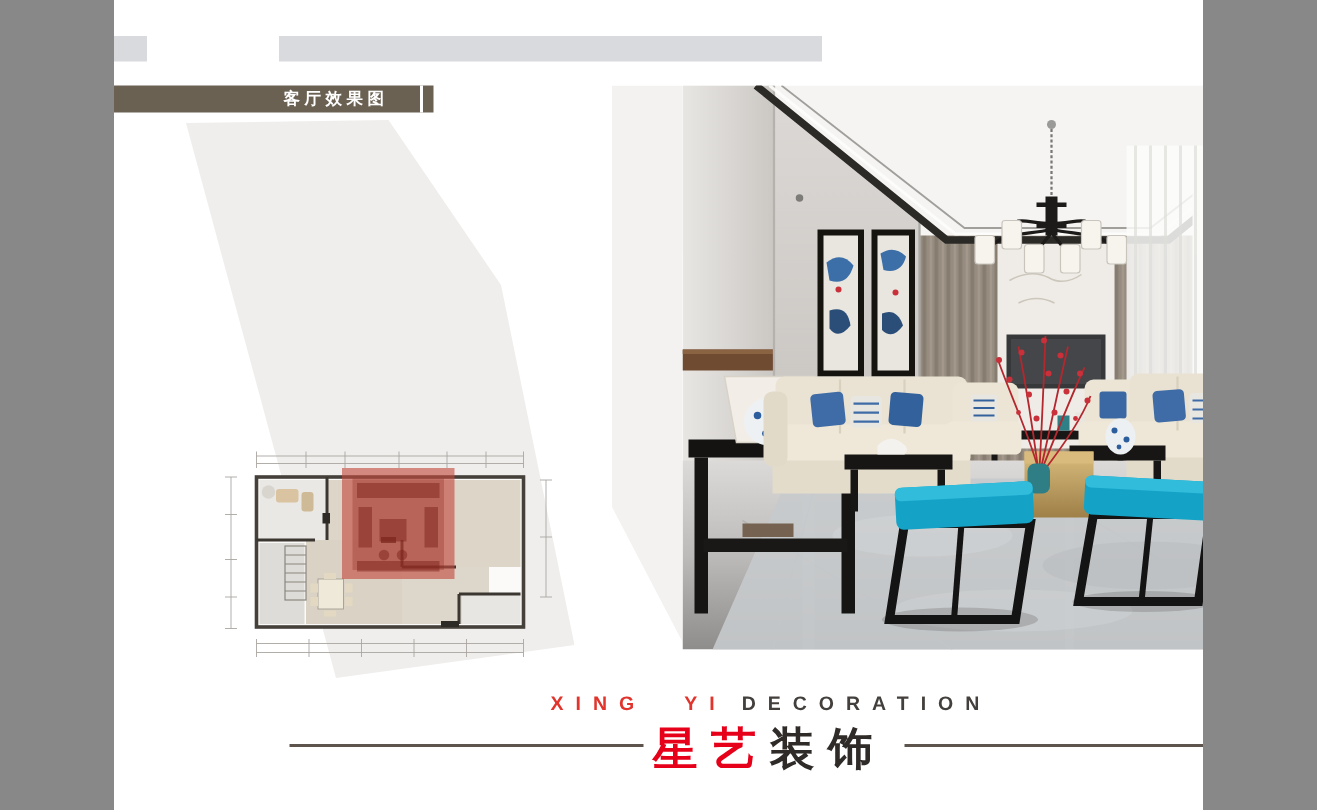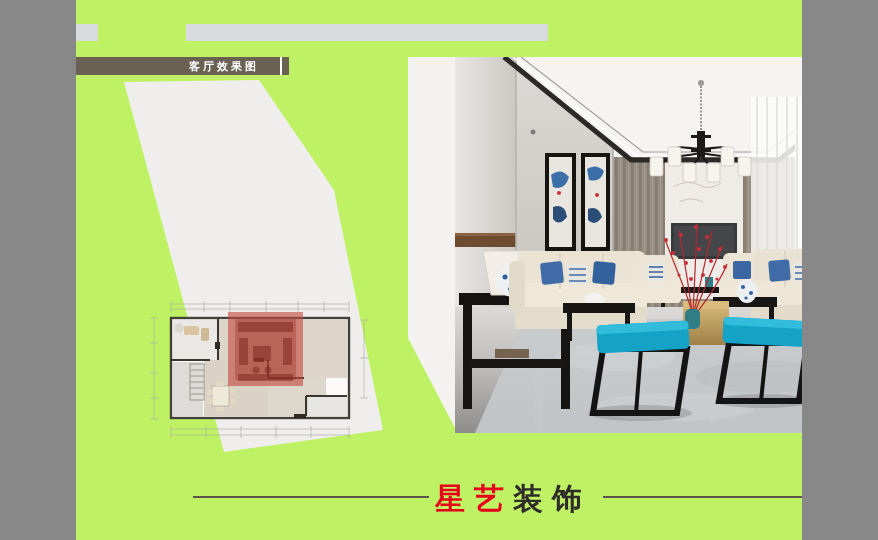--- a/index.html
+++ b/index.html
@@ -1,16 +1,16 @@
 <!DOCTYPE html>
 <html><head>
 <meta charset="utf-8">
 <style>
   html,body{margin:0;padding:0;background:#888;}
-  .page{position:relative;width:726px;height:540px;background:#bef264;overflow:hidden;
+  .page{position:relative;width:726px;height:540px;background:#ffffff;overflow:hidden;
         font-family:"Liberation Sans",sans-serif;margin:0 auto;}
   .abs{position:absolute;}
   
   #bar-left{left:0;top:24px;width:22px;height:17px;background:#d9dadd;}
   #bar-mid{left:110px;top:24px;width:362px;height:17px;background:#d9dadd;}
   #bar-red{left:811px;top:24px;width:61px;height:17px;background:#c0282c;}
   
   .wedge{left:0;top:0;width:878px;height:540px;pointer-events:none;}
   #wedge-a{background:#efeeec;clip-path:polygon(48px 82px,183px 80px,258px 190px,307px 430px,148px 452px);}
   #wedge-b{background:#f3f2f0;clip-path:polygon(332px 57px,379px 57px,379px 428px,332px 338px);}
@@ -443,19 +443,20 @@
             <rect x="268" y="262" width="86" height="26" rx="5" fill="#14a3c7"></rect>
           <rect x="268" y="262" width="86" height="8" rx="4" fill="#31bcdc"></rect>
           </g>
       </g>
 
       <circle cx="452" cy="371" r="1.5" fill="#555"></circle>
       <circle cx="459" cy="371" r="1.5" fill="#555"></circle>
     </svg>
   </div>
 
+  <div class="abs footer-english"><span class="red">XING YI</span><span>DECORATION</span></div>
   <div class="abs footer-chinese"><span class="red">星艺</span><span>装饰</span></div>
   <div class="abs rule" id="rule-left"></div>
   <div class="abs rule" id="rule-right"></div>
 
   <div class="abs corner"></div>
 
 </div>
 
 </body></html>

